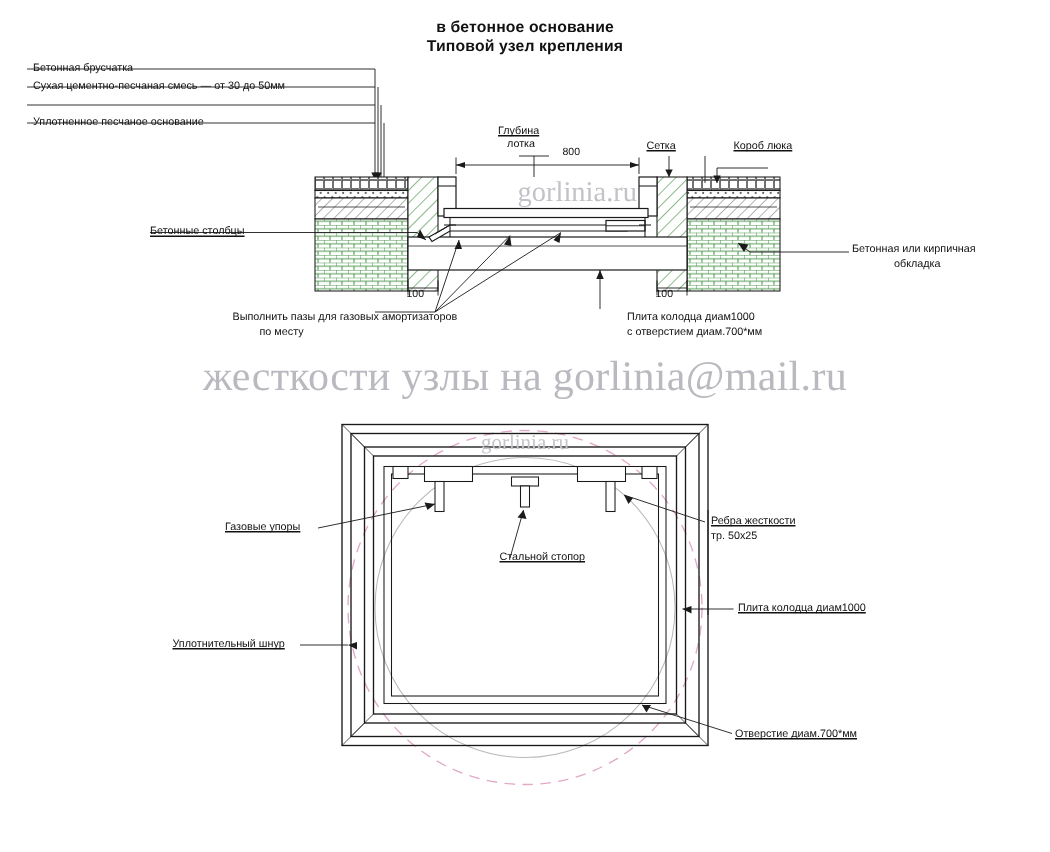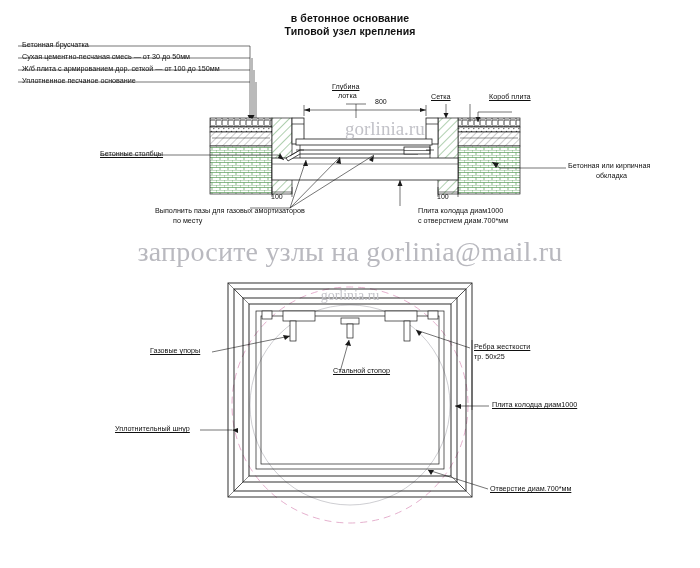--- a/index.html
+++ b/index.html
@@ -328,30 +328,29 @@
       <polygon points="428,470 434,470 431,475"></polygon>
     </g>
 
     <g stroke="#1a1a1a" stroke-width="0.6" fill="none">
       <line x1="472" y1="340" x2="472" y2="410"></line>
     </g>
   </svg>
 
   <div class="lbl" style="left:22px;top:40px;">Бетонная брусчатка</div>
   <div class="lbl" style="left:22px;top:52px;">Сухая цементно-песчаная смесь —  от 30 до 50мм</div>
-  <div class="lbl" style="left:22px;top:64px;">Ж/б плита с армированием дор. сеткой —  от 100 до 150мм</div>
   <div class="lbl" style="left:22px;top:76px;">Уплотненное песчаное основание</div>
 
   <div class="lbl u" style="left:332px;top:82px;">Глубина</div>
   <div class="lbl" style="left:338px;top:91px;">лотка</div>
 
   <div class="dim" style="left:375px;top:98px;">800</div>
 
   <div class="lbl u" style="left:431px;top:92px;">Сетка</div>
-  <div class="lbl u" style="left:489px;top:92px;">Короб плита</div>
+  <div class="lbl u" style="left:489px;top:92px;">Короб люка</div>
 
   <div class="lbl u" style="left:100px;top:149px;">Бетонные столбцы</div>
 
   <div class="lbl" style="left:568px;top:161px;">Бетонная или кирпичная</div>
   <div class="lbl" style="left:568px;top:171px;padding-left:28px;">обкладка</div>
 
   <div class="dim" style="left:271px;top:193px;">100</div>
   <div class="dim" style="left:437px;top:193px;">100</div>
 
   <div class="lbl" style="left:155px;top:206px;">Выполнить пазы для газовых амортизаторов</div>
@@ -362,16 +361,16 @@
 
   <div class="lbl u" style="left:150px;top:346px;">Газовые упоры</div>
   <div class="lbl u" style="left:333px;top:366px;">Стальной стопор</div>
   <div class="lbl u" style="left:474px;top:342px;">Ребра жесткости</div>
   <div class="lbl" style="left:474px;top:352px;">тр. 50х25</div>
   <div class="lbl u" style="left:115px;top:424px;">Уплотнительный шнур</div>
   <div class="lbl u" style="left:492px;top:400px;">Плита колодца диам1000</div>
   <div class="lbl u" style="left:490px;top:484px;">Отверстие диам.700*мм</div>
 
   <div class="wm-top">gorlinia.ru</div>
-  <div class="wm-main">запросите узлы на gorlinia@mail.ru</div>
+  <div class="wm-main">жесткости узлы на gorlinia@mail.ru</div>
   <div class="wm-mid">gorlinia.ru</div>
 
 </div>
 
 </body></html>

